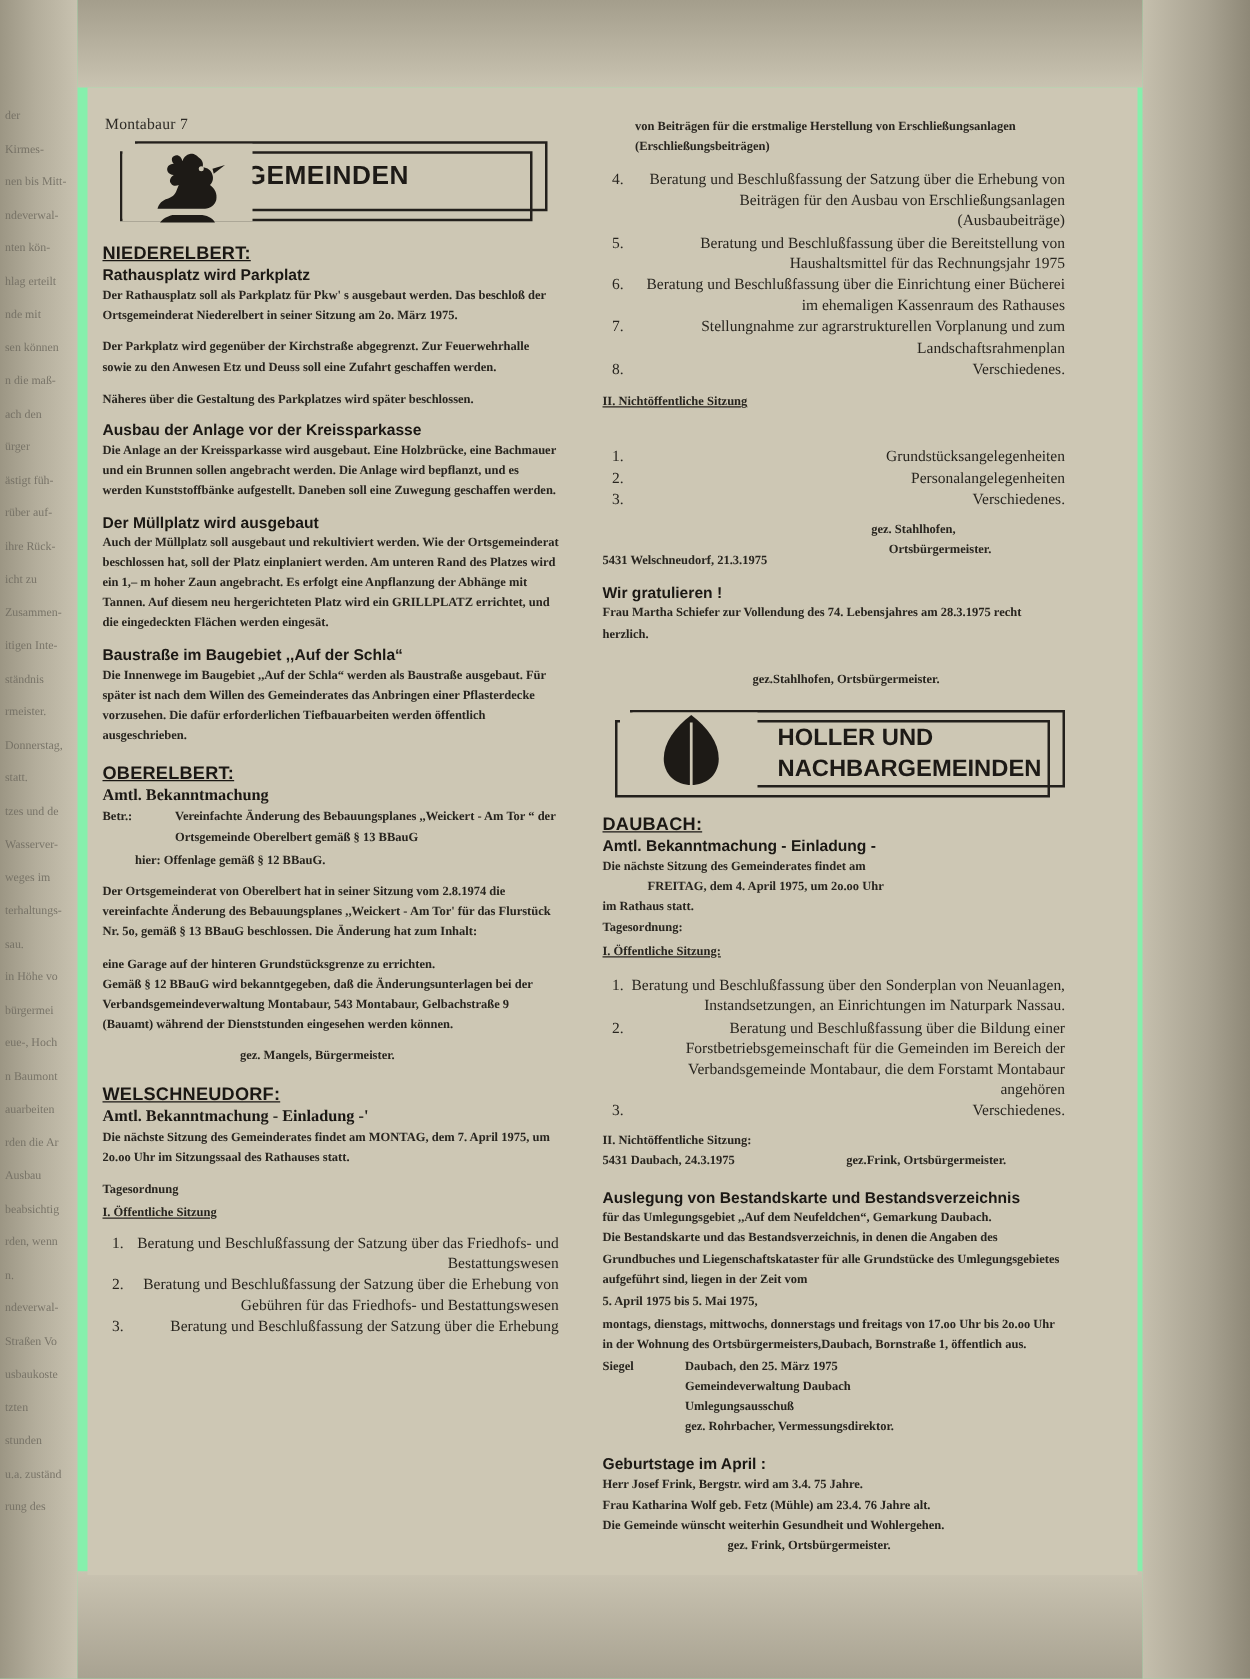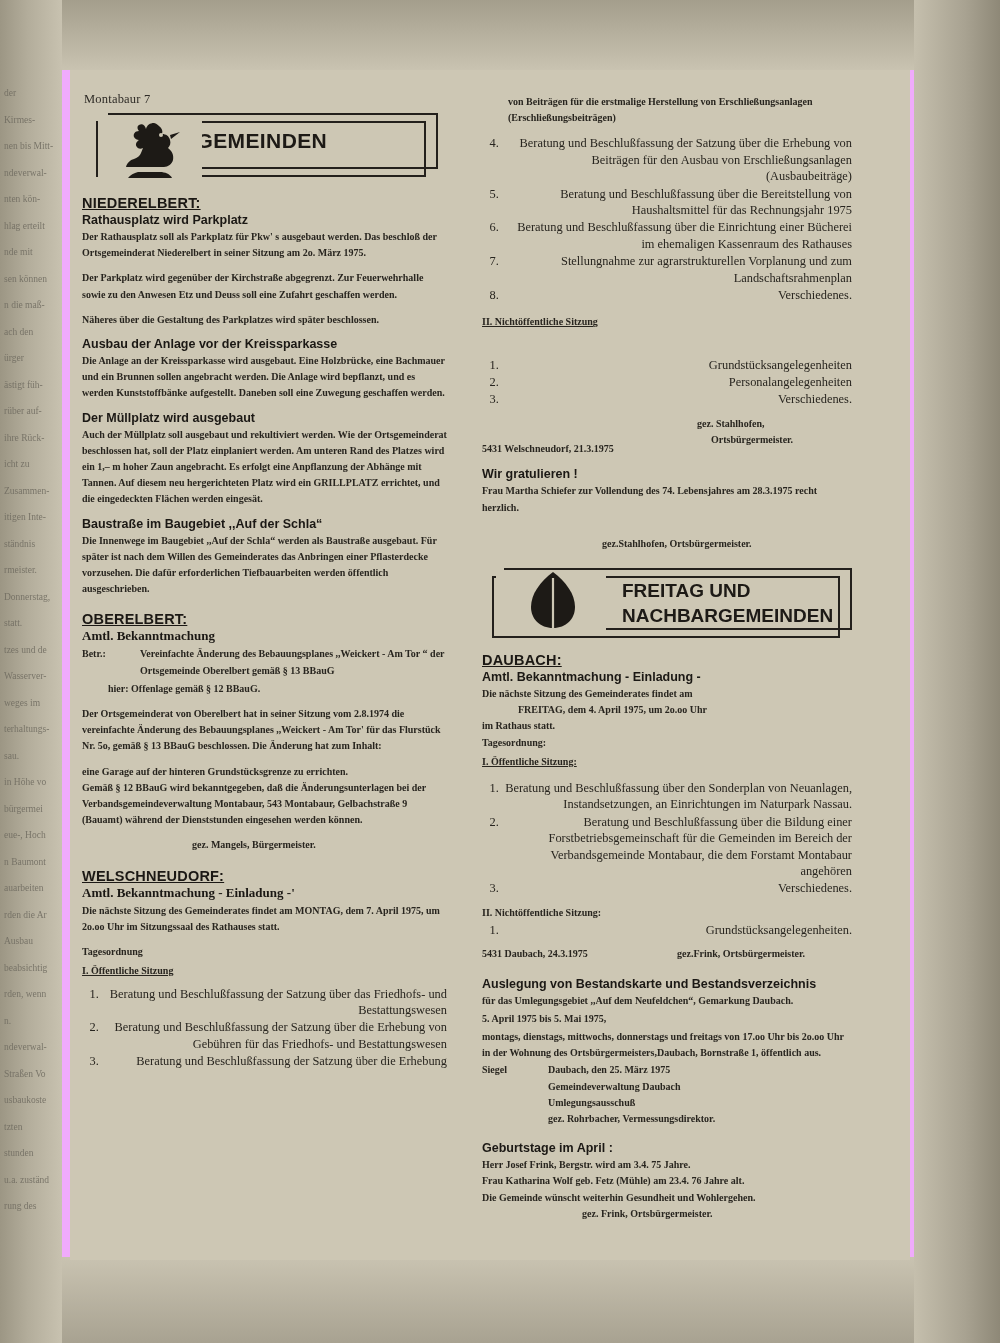--- a/index.html
+++ b/index.html
@@ -3,21 +3,21 @@
 <meta charset="utf-8">
 <style>
   html,body{margin:0;padding:0;}
   body{
     width:1000px;height:1343px;overflow:hidden;
     background:#b9b4a4;
     font-family:"Liberation Serif", serif;
   }
   .page{
     position:relative;width:1000px;height:1343px;
-    background:#f0abfc;
+    background:#86efac;
   }
   
   .gutter-left{
     position:absolute;left:0;top:0;width:62px;height:1343px;
     background:linear-gradient(to right,#9c9684 0%, #b3ad9b 45%, #c8c2b0 100%);
   }
   .gutter-right{
     position:absolute;right:0;top:0;width:86px;height:1343px;
     background:linear-gradient(to left,#8e8877 0%, #a8a291 40%, #c5bfad 100%);
   }
@@ -280,48 +280,46 @@
       
       <div class="mast2">
         <div class="mast2-box-b"></div>
         <div class="mast2-box"></div>
         <div class="mast2-white"></div>
         <svg class="mast2-icon" viewBox="0 0 82 64">
           <path fill="#1d1a16" d="M41 2c-13 10-22 22-22 35 0 12 9 21 22 21s22-9 22-21C63 24 54 12 41 2z"></path>
           <path d="M41 8 L41 62" stroke="#cdc7b4" stroke-width="2.2" fill="none"></path>
         </svg>
         <div class="mast2-title">
-          <div>FREITAG UND</div>
+          <div>HOLLER UND</div>
           <div>NACHBARGEMEINDEN</div>
         </div>
       </div>
 
       <h2 class="sec">DAUBACH:</h2>
       <h3 class="sub">Amtl. Bekanntmachung - Einladung -</h3>
       <p class="body tight">Die nächste Sitzung des Gemeinderates findet am</p>
       <p class="body tight" style="padding-left:36px">FREITAG, dem 4. April 1975, um 2o.oo Uhr</p>
       <p class="body tight">im Rathaus statt.</p>
       <p class="body tight">Tagesordnung:</p>
       <p class="body u" style="margin:0 0 8px 0;display:inline-block">I. Öffentliche Sitzung:</p>
       <ol class="num" id="db-items">
           <li>Beratung und Beschlußfassung über den Sonderplan von Neuanlagen, Instandsetzungen, an  Einrichtungen im Naturpark Nassau.</li>
           <li>Beratung und Beschlußfassung über die Bildung einer Forstbetriebsgemeinschaft für die Gemeinden im Bereich der Verbandsgemeinde Montabaur, die dem Forstamt Montabaur angehören</li>
           <li>Verschiedenes.</li>
         </ol>
       <p class="body tight">II. Nichtöffentliche Sitzung:</p>
-      <ol class="num" style="margin-top:1px" id="dbn-items">
-          <li>Grundstücksangelegenheiten.</li>
-        </ol>
       <div style="display:flex">
         <p class="body tight" style="flex:1">5431 Daubach, 24.3.1975</p>
         <p class="body tight" style="width:175px">gez.Frink, Ortsbürgermeister.</p>
       </div>
 
       <h3 class="sub" style="margin-top:14px">Auslegung von Bestandskarte und Bestandsverzeichnis</h3>
       <p class="body tight">für das Umlegungsgebiet ,,Auf dem Neufeldchen“, Gemarkung Daubach.</p>
+      <p class="body tight">Die Bestandskarte und das Bestandsverzeichnis, in denen die Angaben des Grundbuches und Liegenschaftskataster für alle Grundstücke des Umlegungsgebietes aufgeführt sind, liegen in der Zeit vom</p>
       <p class="body tight center" style="margin:2px 0">5. April 1975 bis 5. Mai 1975,</p>
       <p class="body tight">montags, dienstags, mittwochs, donnerstags und freitags von 17.oo Uhr bis 2o.oo Uhr in der Wohnung des Ortsbürgermeisters,Daubach,   Bornstraße 1, öffentlich   aus.</p>
       <div style="display:flex;margin-top:1px">
         <p class="body tight" style="width:66px;flex:none">Siegel</p>
         <div style="flex:1" id="siegel-lines">
             <p class="body tight">Daubach, den 25. März 1975</p>
             <p class="body tight">Gemeindeverwaltung Daubach</p>
             <p class="body tight">Umlegungsausschuß</p>
             <p class="body tight">gez. Rohrbacher, Vermessungsdirektor.</p>
           </div>

